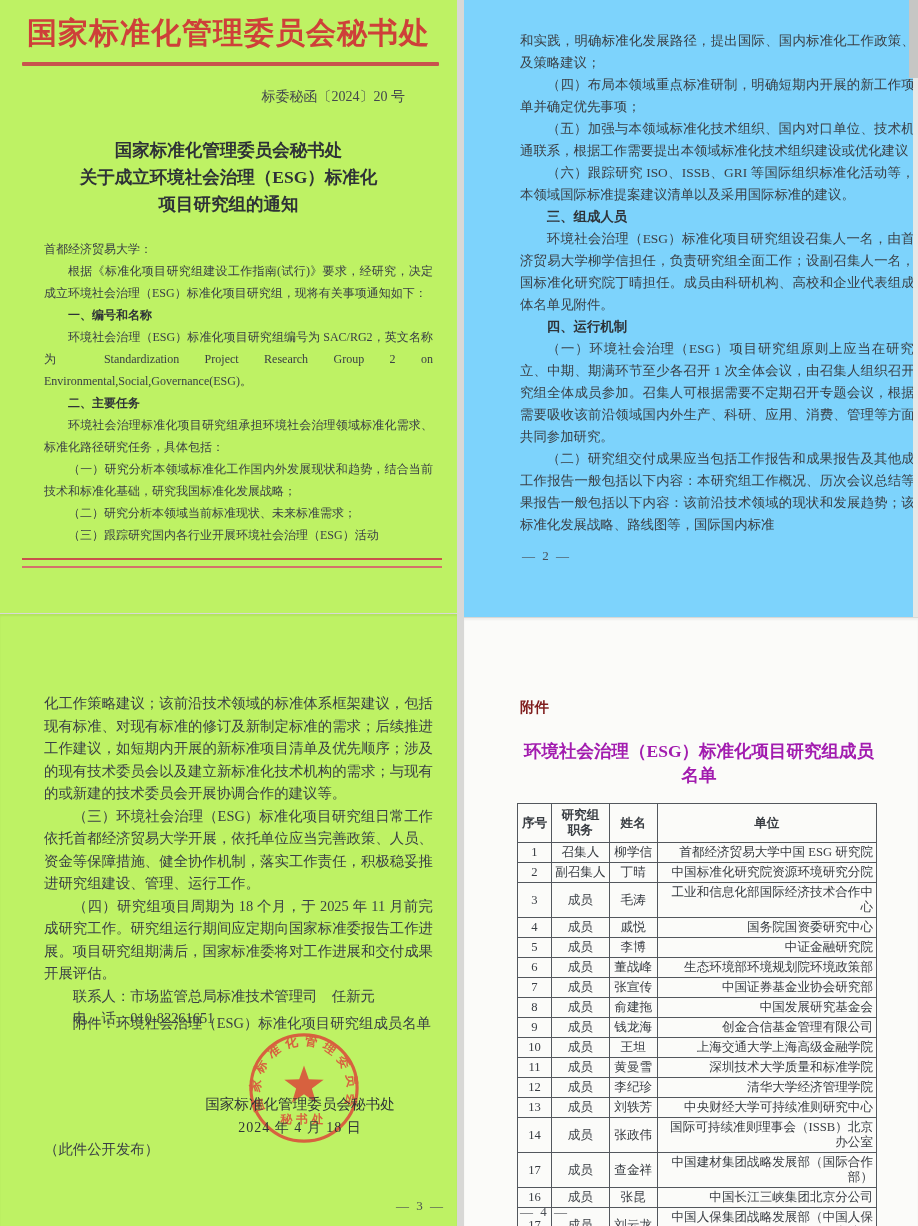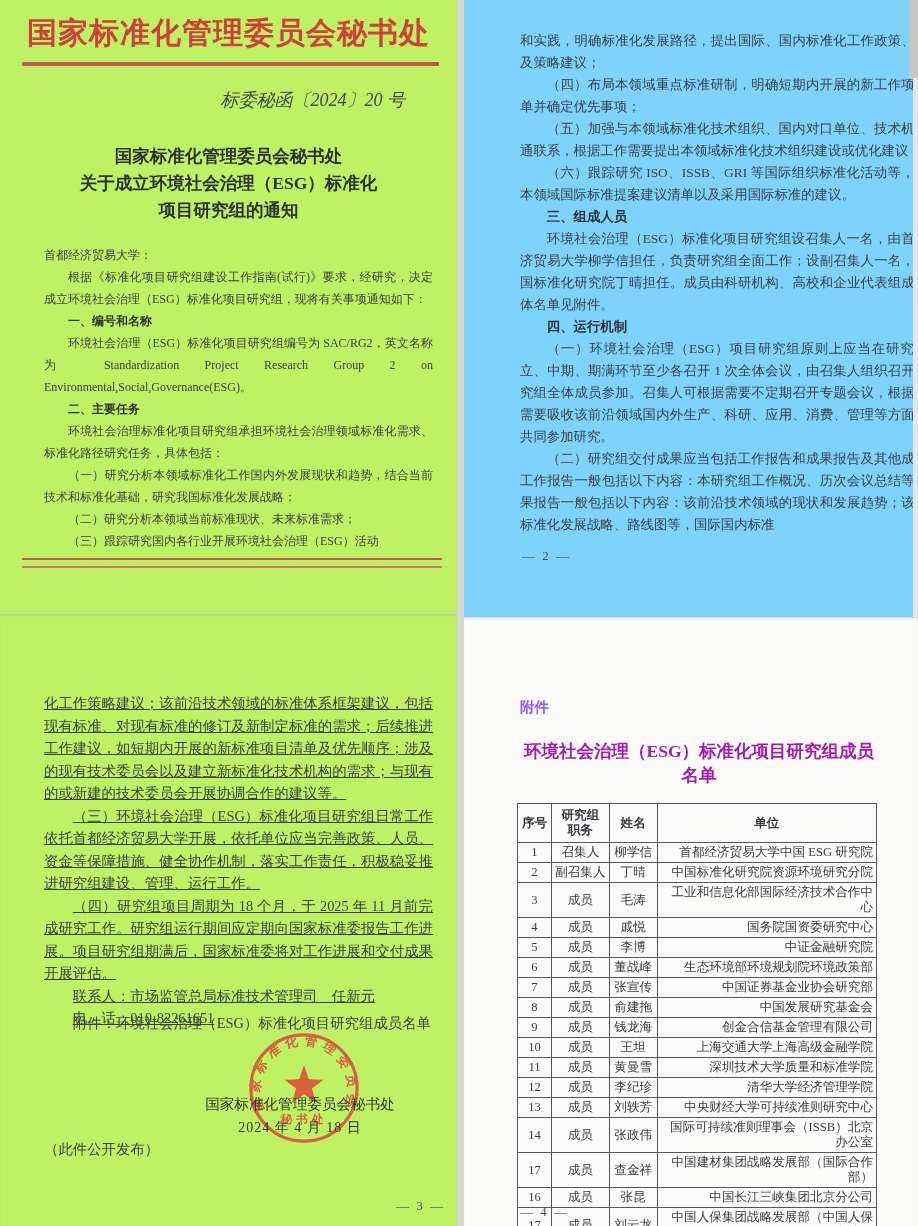--- a/index.html
+++ b/index.html
@@ -4,33 +4,33 @@
 <style>
   html,body{margin:0;padding:0;background:#dededc;}
   #canvas{
     position:relative;width:918px;height:1226px;overflow:hidden;
     background:#d8d8d6;
     font-family:"Liberation Serif","DejaVu Serif",serif;
     color:#3b4046;
   }
   .page{position:absolute;background:#bef264;overflow:hidden;}
   #page1{left:0;top:0;width:457px;height:613px;}
-  #page3{left:0;top:614px;width:457px;height:612px;box-shadow:inset 0 2px 2px rgba(0,0,0,.06);text-decoration:underline;}
+  #page3{left:0;top:614px;width:457px;height:612px;box-shadow:inset 0 2px 2px rgba(0,0,0,.06);}
   #page2{left:464px;top:0;width:518px;height:617px;background:#7dd3fc;}
   #page4{left:464px;top:618px;width:454px;height:608px;background:#fbfbf9;box-shadow:inset 0 2px 2px rgba(0,0,0,.05);}
   .edge-strip{position:absolute;right:0;top:0;width:9px;height:78px;background:#c6c6c4;}
   .edge-soft{position:absolute;right:0;top:0;width:5px;height:617px;background:#e7e7e5;}
 
   
   .agency{
     margin:13px 14px 0 14px;text-align:center;white-space:nowrap;
     font-size:30px;font-weight:bold;letter-spacing:1px;color:#ce4039;
   }
   .red-rule{height:4px;background:#c8534d;margin:8px 18px 0 22px;border-radius:1px;}
-  .doc-number{margin:22px 52px 0 0;text-align:right;font-size:18px;color:#43474d;font-style:italic;}
+  .doc-number{margin:22px 52px 0 0;text-align:right;font-size:14px;color:#43474d;}
   .doc-title{margin:31px 10px 0 10px;text-align:center;font-weight:bold;
     font-size:17.5px;line-height:27px;color:#2e3237;}
 
   
   .textblock{text-align:justify;}
   .textblock p{margin:0;}
   #page1 .textblock{margin:20px 24px 0 44px;font-size:12px;line-height:22px;}
   #page3 .textblock{margin:0;padding:78px 24px 0 44px;font-size:14.4px;line-height:22.5px;}
   #page2 .textblock{margin:0;padding:30px 40px 0 56px;font-size:13.4px;line-height:22px;}
   p.para.open{text-indent:0;}
@@ -52,21 +52,21 @@
   .attachment-note{position:absolute;left:44px;right:24px;top:400px;
     font-size:14.4px;text-indent:2em;}
   .sign-line{position:absolute;left:120px;width:360px;top:481px;text-align:center;
     font-size:14.6px;color:#2f3338;}
   .date-line{position:absolute;left:120px;width:360px;top:505px;text-align:center;
     font-size:14px;color:#2f3338;letter-spacing:1px;}
   .public-note{position:absolute;left:44px;top:526px;font-size:14.4px;}
   .seal{position:absolute;left:245px;top:415px;width:118px;height:118px;opacity:.82;}
 
   
-  .att-label{margin:80px 0 0 56px;font-size:14.5px;font-weight:bold;color:#8b5cf6;}
+  .att-label{margin:80px 0 0 56px;font-size:14.5px;font-weight:bold;color:#7f1d1d;}
   .table-title{margin:22px 36px 0 52px;text-align:center;font-size:17.5px;
     font-weight:bold;color:#a21caf;}
   table.members{border-collapse:collapse;margin:16px 0 0 53px;width:360px;
     font-size:12.6px;color:#383c42;}
   table.members th,table.members td{border:1px solid #53575d;padding:2px 3px;line-height:15px;}
   table.members th{font-weight:bold;white-space:pre-line;text-align:center;padding:4px 2px;}
   table.members td{text-align:center;height:15px;}
   table.members td.unit{text-align:right;padding-left:7px;}
   col.c-no{width:34px;} col.c-role{width:58px;} col.c-name{width:48px;} col.c-unit{width:220px;}
 </style>

